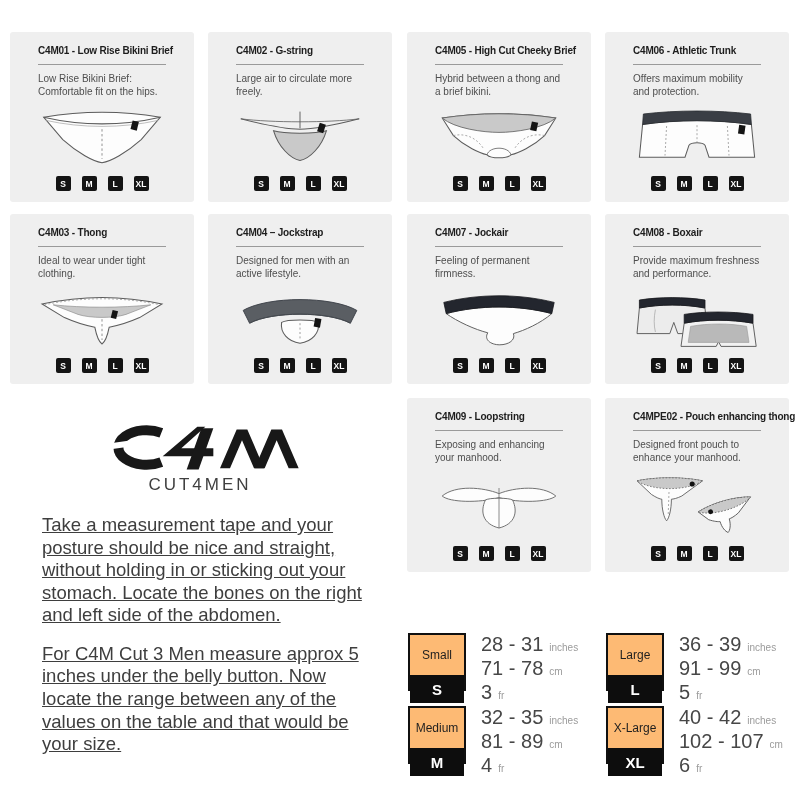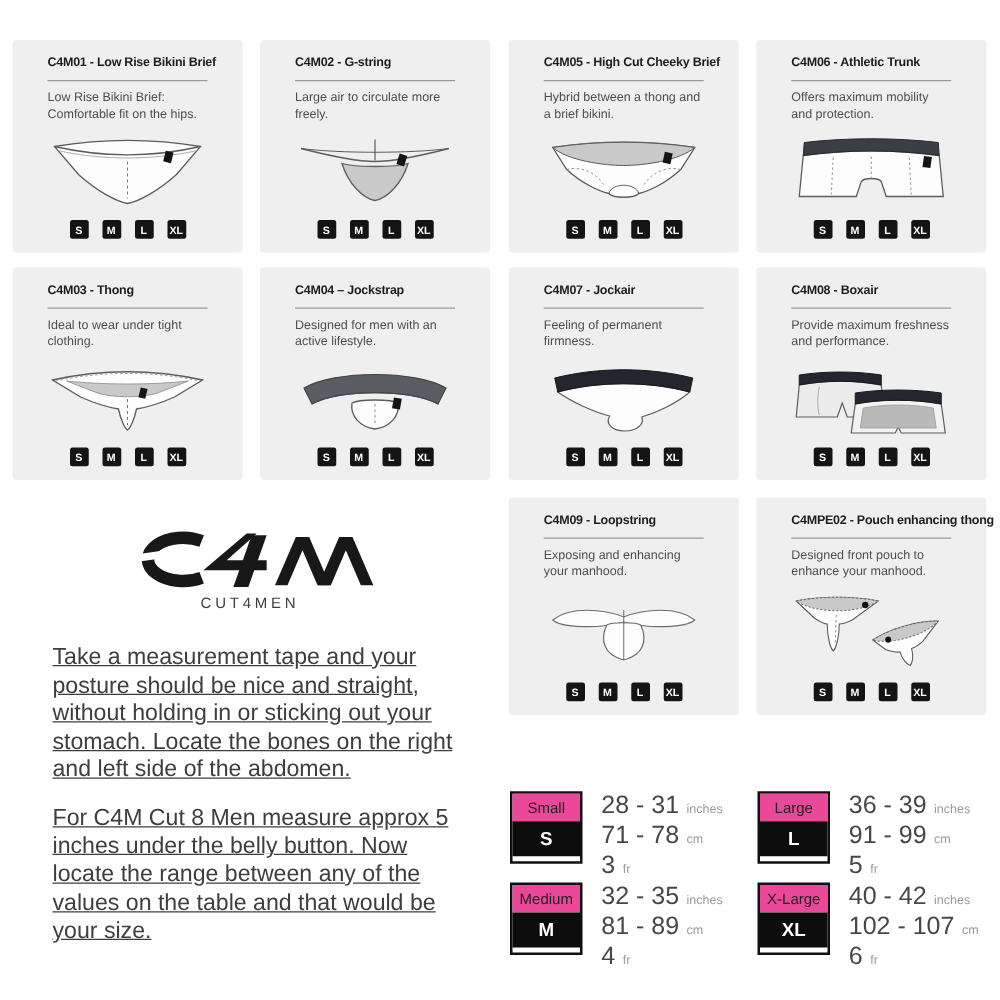--- a/index.html
+++ b/index.html
@@ -12,31 +12,31 @@
   .card-title { font-size:10px; font-weight:bold; color:#1d1d1d; letter-spacing:-0.2px; white-space:nowrap; }
   .rule { border-top:1px solid #9a9a9a; margin:8px 0 7px; }
   .card-desc { font-size:10px; color:#4e4e4e; line-height:1.3; height:28px; overflow:hidden; }
   .illus { display:flex; justify-content:center; align-items:center; height:74px; margin-top:1px; }
   .badges { position:absolute; left:0; right:0; bottom:11px; display:flex; justify-content:center; gap:11px; }
   .badge { min-width:15px; height:15px; padding:0 2px; background:#141414; color:#fff; font-size:8.5px;
            font-weight:bold; display:flex; align-items:center; justify-content:center; border-radius:2px; }
 
   
   .brand { position:absolute; left:30px; top:424px; width:340px; text-align:center; }
-  .brand-sub { font-size:12px; letter-spacing:3px; color:#3f3f3f; margin-top:4px; }
+  .brand-sub { font-size:17px; letter-spacing:3px; color:#3f3f3f; margin-top:4px; }
 
   
   .instructions { position:absolute; left:42px; top:514px; width:330px; font-size:18.5px; line-height:1.22; color:#3e3e3e;text-decoration:underline; }
   .instructions p + p { margin-top:16px; }
 
   
   .waist-title { position:absolute; left:408px; top:588px; font-size:26px; color:#2a2a2a; letter-spacing:0.3px; }
   .size-entry { position:absolute; display:flex; gap:15px; }
   .size-box { width:58px; height:58px; border:2px solid #101010; background:#fff; }
-  .size-box-label { height:22px; display:flex; align-items:center; justify-content:center; font-size:12px; color:#1f1f1f; background:#ec4899; }
+  .size-box-label { height:40px; display:flex; align-items:center; justify-content:center; font-size:12px; color:#1f1f1f; background:#fdba74; }
   .size-box-letter { height:28px; display:flex; align-items:center; justify-content:center; background:#0d0d0d; color:#fff; font-weight:bold; font-size:15px; }
   .vals { display:flex; flex-direction:column; justify-content:space-between; padding:1px 0; }
   .val-line { display:flex; align-items:baseline; gap:6px; font-size:20px; color:#474747; line-height:20px; }
   .unit { font-size:10px; color:#9b9b9b; }
 
   svg { display:block; }
 </style>
 </head>
 <body>
 
@@ -265,21 +265,21 @@
           <polygon points="180,66 205,8 221,8 246,66 231,66 213,24 195,66"></polygon>
           <polygon points="232,66 257,8 273,8 298,66 283,66 265,24 247,66"></polygon>
         </g>
       </svg>
     </div>
     <div class="brand-sub">CUT4MEN</div>
   </div>
 
   <div class="instructions">
     <p>Take a measurement tape and your posture should be nice and straight, without holding in or sticking out your stomach. Locate the bones on the right and left side of the abdomen.</p>
-    <p>For C4M Cut 8 Men measure approx 5 inches under the belly button. Now locate the range between any of the values on the table and that would be your size.</p>
+    <p>For C4M Cut 3 Men measure approx 5 inches under the belly button. Now locate the range between any of the values on the table and that would be your size.</p>
   </div>
 
 
   <div class="size-entry" style="left:408px;top:633px">
     <div class="size-box">
       <div class="size-box-label">Small</div>
       <div class="size-box-letter">S</div>
     </div>
     <div class="vals">
       <div class="val-line">

